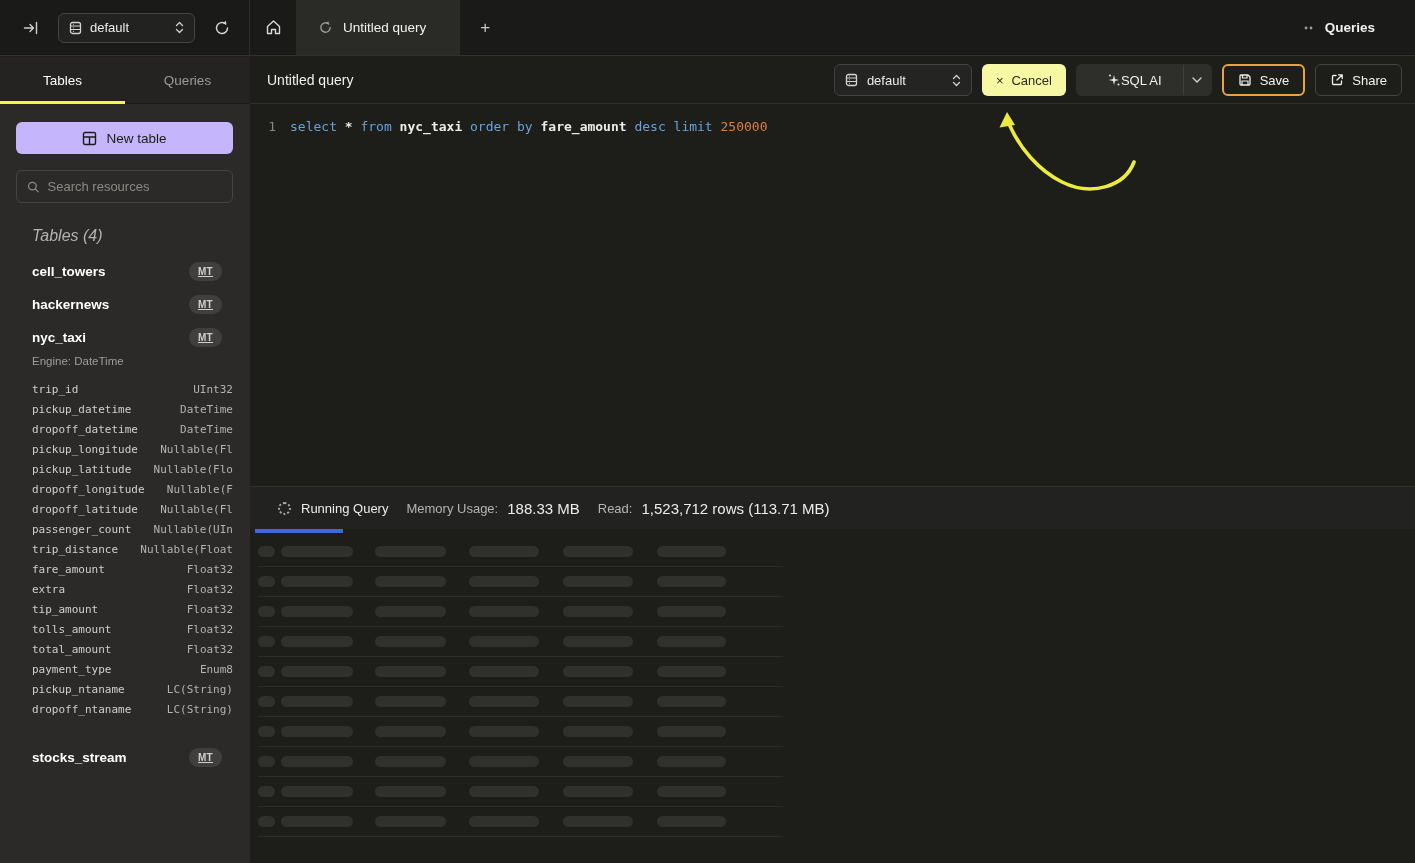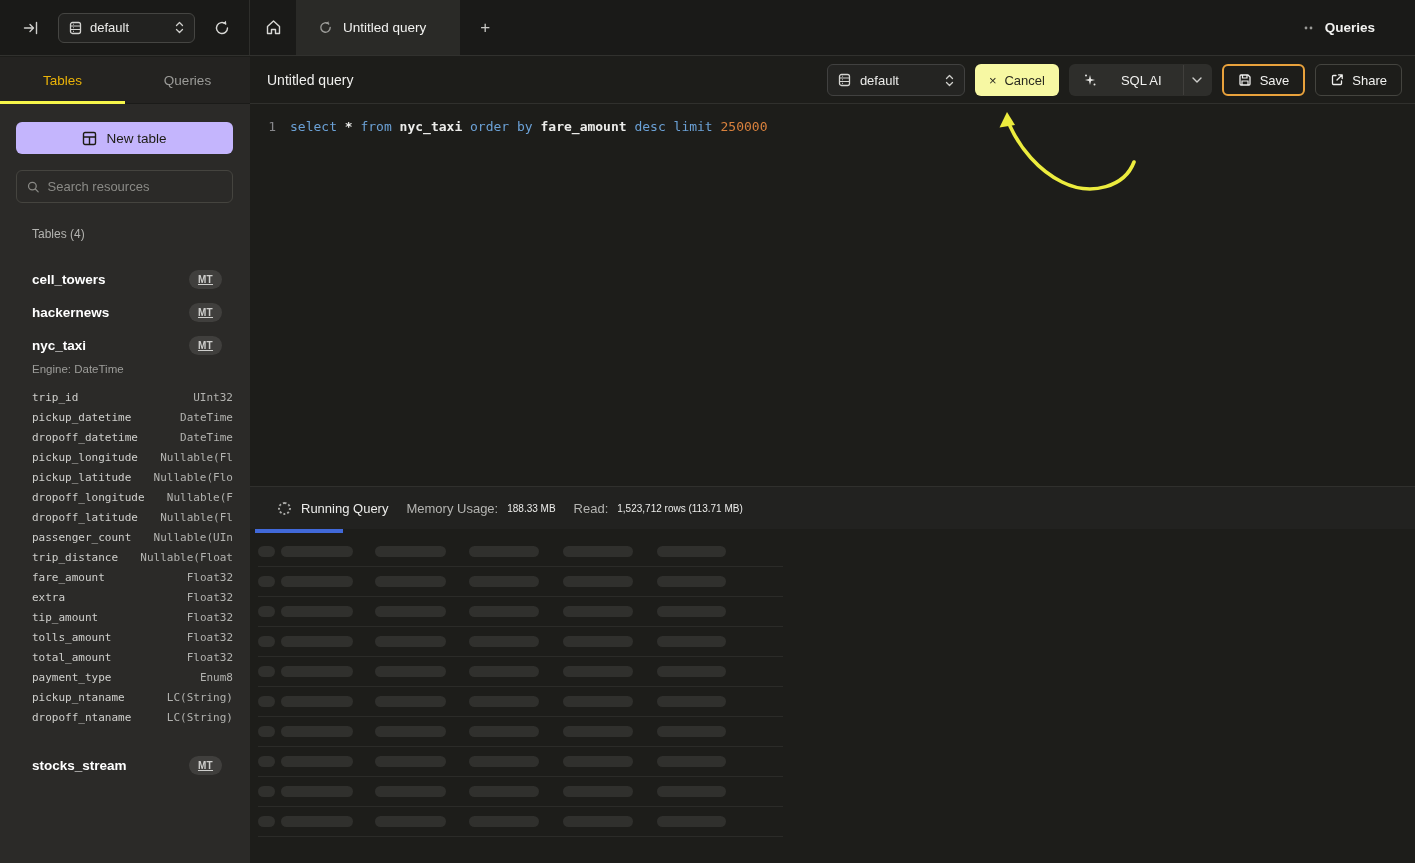--- a/index.html
+++ b/index.html
@@ -17,27 +17,27 @@
   .query-tab { display:flex; align-items:center; gap:10px; padding:0 34px 0 22px; background:#2a2a27; cursor:pointer; }
   .query-tab .tab-label { font-size:13.5px; color:#f2f2f0; }
   .tab-plus { width:50px; display:flex; align-items:center; justify-content:center; font-size:17px; color:#c9c9c6; cursor:pointer; }
   .topbar-right { display:flex; align-items:center; gap:9px; padding-right:40px; cursor:pointer; }
   .topbar-right .lbl { font-size:13.5px; font-weight:600; color:#f2f2f0; }
 
   
   .sidebar { position:absolute; top:57px; left:0; width:250px; height:806px; background:#2b2a28; display:flex; flex-direction:column; }
   .side-tabs { display:flex; height:47px; background:#242321; border-bottom:1px solid #1b1b19; flex:none; }
   .side-tab { flex:1; display:flex; align-items:center; justify-content:center; font-size:13.5px; color:#9b9b98; cursor:pointer; position:relative; }
-  .side-tab.active { color:#eab308; }
+  .side-tab.active { color:#ffffff; }
   .side-tab.active::after { content:""; position:absolute; left:0; right:0; bottom:-1px; height:3px; background:#f6f64a; }
   .new-table-btn { margin:18px 17px 0 16px; height:32px; background:#c4b5fd; border:none; border-radius:6px; display:flex; align-items:center; justify-content:center; gap:9px; font-size:13.5px; font-weight:500; color:#1c1c14; cursor:pointer; font-family:"Liberation Sans", sans-serif; }
   .side-search { margin:16px 17px 0 16px; height:33px; background:transparent; border:1px solid #45443f; border-radius:6px; display:flex; align-items:center; gap:8px; padding:0 10px; }
   .side-search input { background:transparent; border:none; outline:none; color:#e4e4e1; font-size:13px; width:100%; font-family:"Liberation Sans", sans-serif; }
   .side-search input::placeholder { color:#8a8a86; }
-  .side-section { margin:24px 16px 16px 32px; font-size:12px; color:#b3b3b0; }
+  .side-section { margin:24px 16px 4px 32px; font-size:16px; color:#b3b3b0;font-style:italic; }
   .tbl-row { display:flex; align-items:center; margin:0 28px 0 32px; height:33px; cursor:pointer; }
   .tbl-row .tbl-name { font-size:13.5px; font-weight:600; color:#ffffff; flex:1; }
   .mt-badge { width:33px; height:19px; background:#403f3d; border-radius:10px; display:flex; align-items:center; justify-content:center; font-size:10px; font-weight:700; color:#cfcfcd; letter-spacing:.3px;text-decoration:underline; }
   .engine-line { margin:1px 16px 8px 32px; font-size:11.5px; color:#9d9d9a; }
   .cols { margin:4px 17px 10px 32px; font-family:"DejaVu Sans Mono", monospace; font-size:11px; }
   .col-row { display:flex; justify-content:space-between; height:20px; align-items:center; }
   .col-name { color:#cfcfcc; }
   .col-type { color:#b2b2af; }
   .tbl-row.stocks { margin-top:12px; }
 
@@ -45,21 +45,21 @@
   .main { position:absolute; top:57px; left:250px; width:1165px; height:806px; background:#1d1d1a; display:flex; flex-direction:column; }
   .main-header { height:47px; border-bottom:1px solid #30302d; display:flex; align-items:center; padding:0 13px 0 17px; flex:none; }
   .main-title { font-size:14px; color:#f0f0ee; flex:1; }
   .hdr-actions { display:flex; align-items:center; gap:10px; }
   .hdr-select { display:flex; align-items:center; gap:9px; height:32px; width:138px; padding:0 10px; background:#242422; border:1px solid #414140; border-radius:6px; cursor:pointer; }
   .hdr-select .lbl { font-size:13px; color:#ececea; flex:1; }
   .btn { height:32px; border-radius:6px; display:flex; align-items:center; gap:8px; padding:0 14px; font-size:13px; cursor:pointer; border:1px solid transparent; font-family:"Liberation Sans", sans-serif; background:transparent; color:#f2f2f0; }
   .btn-cancel { background:#f7f8a3; color:#2b2b20; border:none; font-weight:500; }
   .btn-cancel .x { font-size:13px; }
   .btn-sqlai { background:#2e2e2b; padding:0; overflow:hidden; }
-  .btn-sqlai .seg-main { display:flex; align-items:center; gap:24px; padding:0 13px; height:100%; }
+  .btn-sqlai .seg-main { display:flex; align-items:center; gap:0; padding:0 13px; height:100%;margin-left:17px; }
   .btn-sqlai .seg-chev { width:28px; height:100%; display:flex; align-items:center; justify-content:center; border-left:1px solid #403f3c; }
   .btn-save { border:2px solid #e9a23c; font-weight:500; }
   .btn-share { border:1px solid #44443f; font-weight:500; }
 
   .editor { flex:none; height:383px; border-bottom:1px solid #30302d; padding-top:13px; position:relative; cursor:text; }
   .code-line { display:flex; font-family:"DejaVu Sans Mono", monospace; font-size:13px; line-height:19px; }
   .gutter { width:26px; text-align:right; color:#87878a; flex:none; padding-right:0; }
   .code { padding-left:14px; white-space:pre; }
   .tok-kw { color:#6ba1d6; }
   .tok-id { color:#ececea; font-weight:bold; }
@@ -68,21 +68,21 @@
 
   
   .results-toolbar { flex:none; height:42px; background:#222220; display:flex; align-items:center; padding:0 18px 0 10px; gap:0; }
   .res-search { width:240px; height:29px; background:#3b3b38; border-radius:6px; display:flex; align-items:center; gap:8px; padding:0 10px; flex:none; }
   .res-search input { background:transparent; border:none; outline:none; color:#d8d8d5; font-size:13px; width:100%; font-family:"Liberation Sans", sans-serif; }
   .res-search input::placeholder { color:#84848a; }
   .spinner { width:13px; height:13px; border-radius:50%; border:2px dotted #a9a9a6; margin-left:18px; flex:none; animation:spin 1.4s linear infinite; }
   @keyframes spin { to { transform:rotate(360deg);} }
   .status-txt { margin-left:10px; font-size:13px; color:#ececea; }
   .stat-label { margin-left:18px; font-size:13px; color:#b4b4b1; }
-  .stat-value { margin-left:9px; font-size:10px; color:#ececea; }
+  .stat-value { margin-left:9px; font-size:15px; color:#ececea; }
   .res-right { margin-left:auto; display:flex; align-items:center; gap:12px; }
   .view-toggle { display:flex; background:#242421; border:1px solid #3a3a37; border-radius:8px; padding:2px; }
   .view-seg { height:26px; padding:0 16px; display:flex; align-items:center; font-size:13px; border-radius:6px; cursor:pointer; color:#6e6e69; }
   .view-seg.active { background:#3d3d3a; color:#ffffff; }
   .more-dots { color:#cfcfcc; font-size:15px; letter-spacing:1px; cursor:pointer; line-height:10px; }
 
   .results-table { flex:1; position:relative; padding:8px 0 0 8px; }
   .progress-bar { position:absolute; top:0; left:5px; width:88px; height:4px; background:#4169d9; }
   .skel-row { width:525px; height:30px; display:flex; align-items:center; border-bottom:1px solid #2b2b28; }
   .skel-pill { height:11px; border-radius:6px; background:#30302d; flex:none; }

